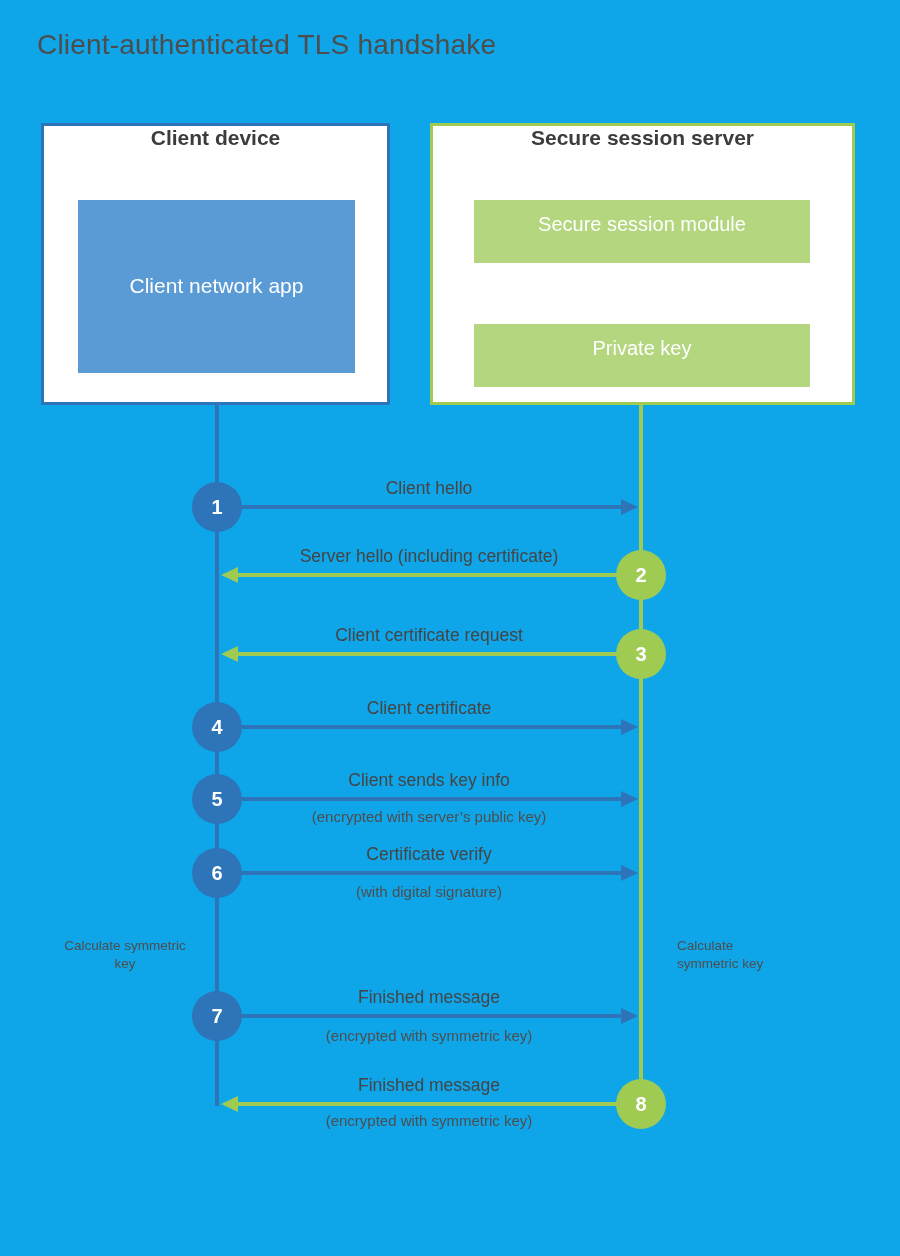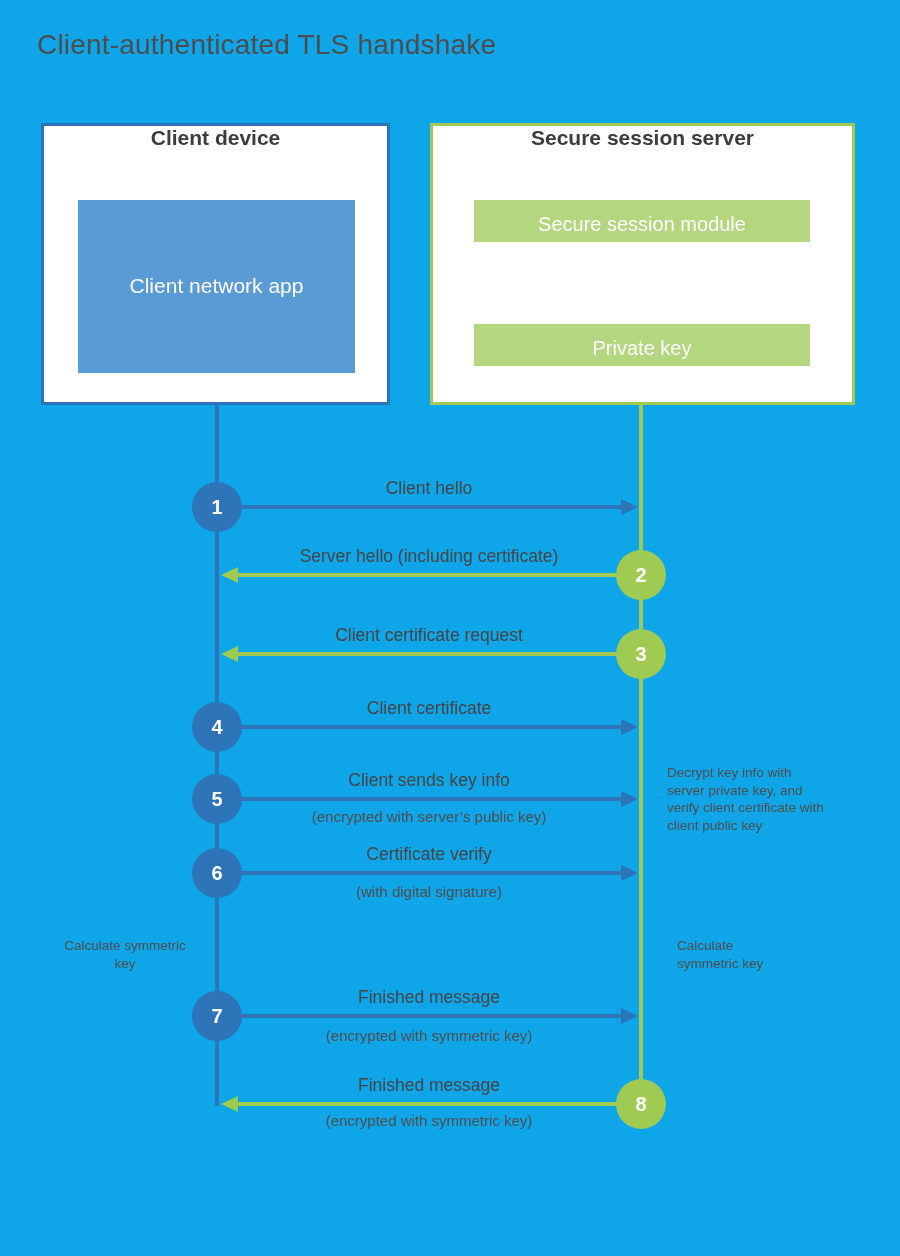--- a/index.html
+++ b/index.html
@@ -46,21 +46,21 @@
     display: flex; align-items: center; justify-content: center;
     text-align: center;
     color: #ffffff;
     font-size: 21px;
     line-height: 1.45;
   }
   .client-app span { display: inline-block; max-width: 180px; }
   .server-bar {
     position: absolute;
     left: 474px;
-    width: 336px; height: 42px;
+    width: 336px; height: 63px;
     background: #b3d67e;
     color: #ffffff;
     font-size: 20px;
     text-align: center;
     line-height: 49px;
   }
   
   .vline {
     position: absolute;
     top: 405px;
@@ -187,17 +187,16 @@
   <div class="msg-label" style="top:985px">Finished message</div>
   <div class="arrow blue" style="top:1014px"></div>
   <div class="msg-sub" style="top:1027px">(encrypted with symmetric key)</div>
   <div class="step-circle blue" style="top:991px">7</div>
 
   <div class="msg-label" style="top:1073px">Finished message</div>
   <div class="arrow green" style="top:1102px"></div>
   <div class="msg-sub" style="top:1112px">(encrypted with symmetric key)</div>
   <div class="step-circle green" style="top:1079px">8</div>
 
-  <div class="side-note note-decrypt">Decrypt key info with server private key, and verify client certificate with client public key</div>
   <div class="side-note note-calc-left">Calculate symmetric key</div>
   <div class="side-note note-calc-right">Calculate symmetric key</div>
 
 </div>
 
 </body></html>

